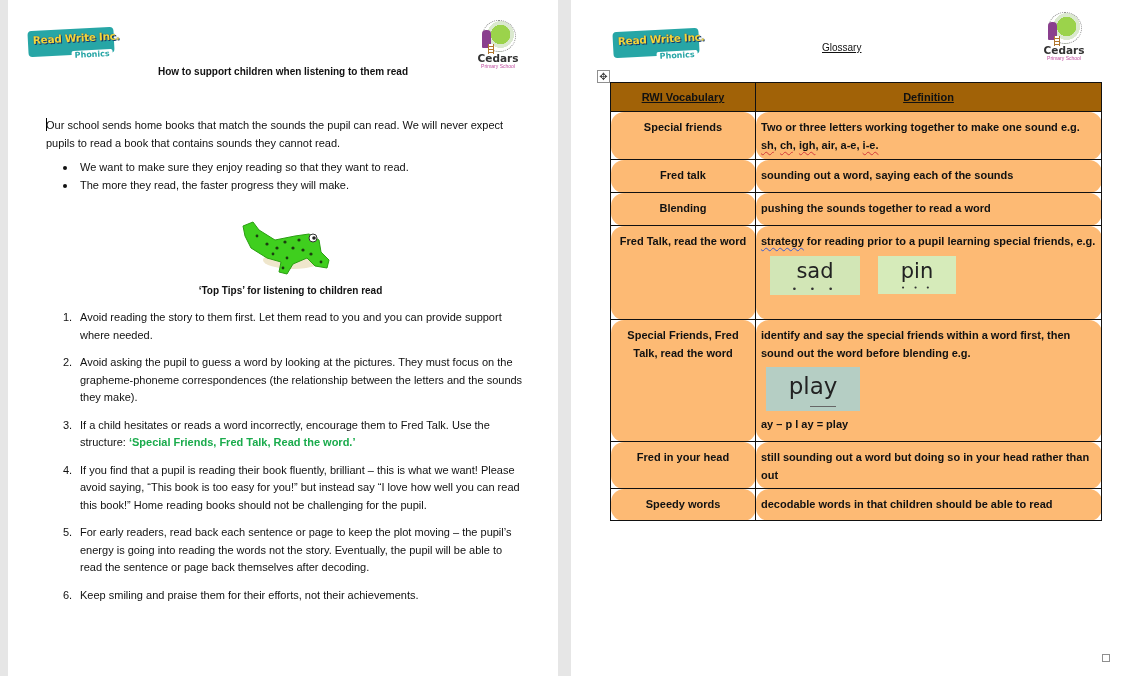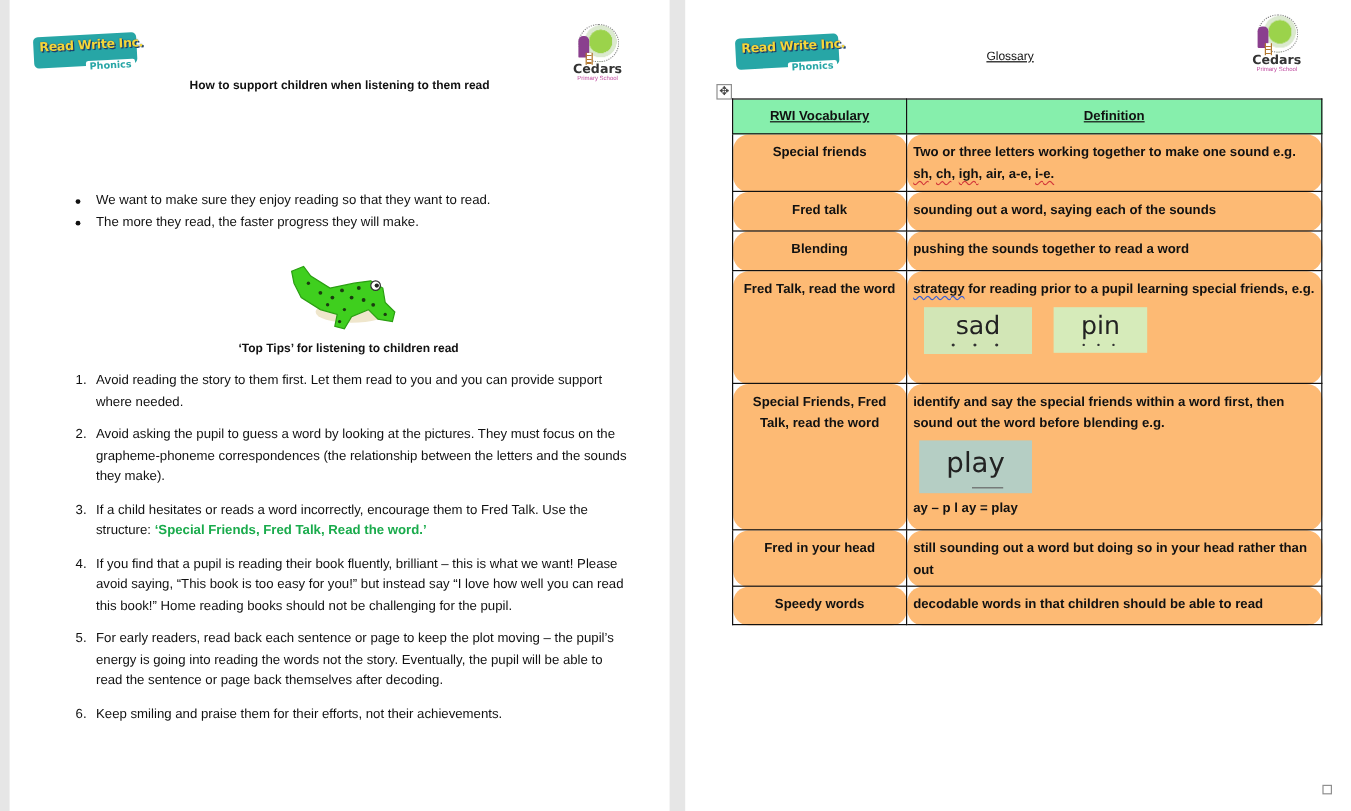--- a/index.html
+++ b/index.html
@@ -119,21 +119,21 @@
     position: absolute; left: 39px; top: 82px; width: 492px;
     border-collapse: collapse;
     font-size: 11px; font-weight: bold;
   }
   table.glossary td, table.glossary th {
     border: 1.3px solid #111;
     vertical-align: top;
     line-height: 18px;
   }
   table.glossary th {
-    background: #86efac; font-weight: bold; text-decoration: underline;
+    background: #a16207; font-weight: bold; text-decoration: underline;
     text-align: center; height: 29px; vertical-align: middle; padding: 0 4px;
   }
   table.glossary td { background: #fdba74; border-radius: 13px; }
   td.term { text-align: center; width: 145px; padding: 6px 3px 0 3px; }
   td.def { padding: 6px 4px 4px 5px; }
   .squiggle-red { text-decoration: underline wavy #d43a3a; text-decoration-thickness: 1px; text-underline-offset: 2px; }
   .squiggle-blue { text-decoration: underline wavy #3a5fd4; text-decoration-thickness: 1px; text-underline-offset: 2px; }
 
   .word-card {
     display: inline-block; position: relative;
@@ -176,20 +176,23 @@
     <div class="child"></div>
     <div class="ladder"></div>
     <div class="name">Cedars</div>
     <div class="tag">Primary School</div>
   </div>
 
   <div class="heading" style="left:0; width:550px; top:66px; padding-left:0;">
     <span style="margin-left:0; display:inline-block; width:550px; text-align:center; padding-right:0;">How to support children when listening to them read</span>
   </div>
 
+  <div class="para" style="left:38px; top:116px; width:470px;">
+    <span class="cursor"></span><span>Our school sends home books that match the sounds the pupil can read. We will never expect pupils to read a book that contains sounds they cannot read.</span>
+  </div>
 
   <ul class="bullets" style="left:55px; top:159px; width:460px;">
     <li>We want to make sure they enjoy reading so that they want to read.</li>
     <li>The more they read, the faster progress they will make.</li>
   </ul>
 
   <svg class="frog" viewBox="0 0 96 58">
     <ellipse cx="56" cy="42" rx="30" ry="9" fill="#efe6cc"></ellipse>
     <path d="M6 8 L16 4 L22 12 L38 22 L58 18 L72 16 L82 22 L84 34 L92 42 L90 50 L78 48 L70 40 L56 46 L50 56 L42 54 L44 44 L30 40 L14 30 L8 18 Z" fill="#3fcf1e" stroke="#2a9e12" stroke-width="1"></path>
     <circle cx="76" cy="20" r="4" fill="#fff" stroke="#333" stroke-width="1"></circle>

